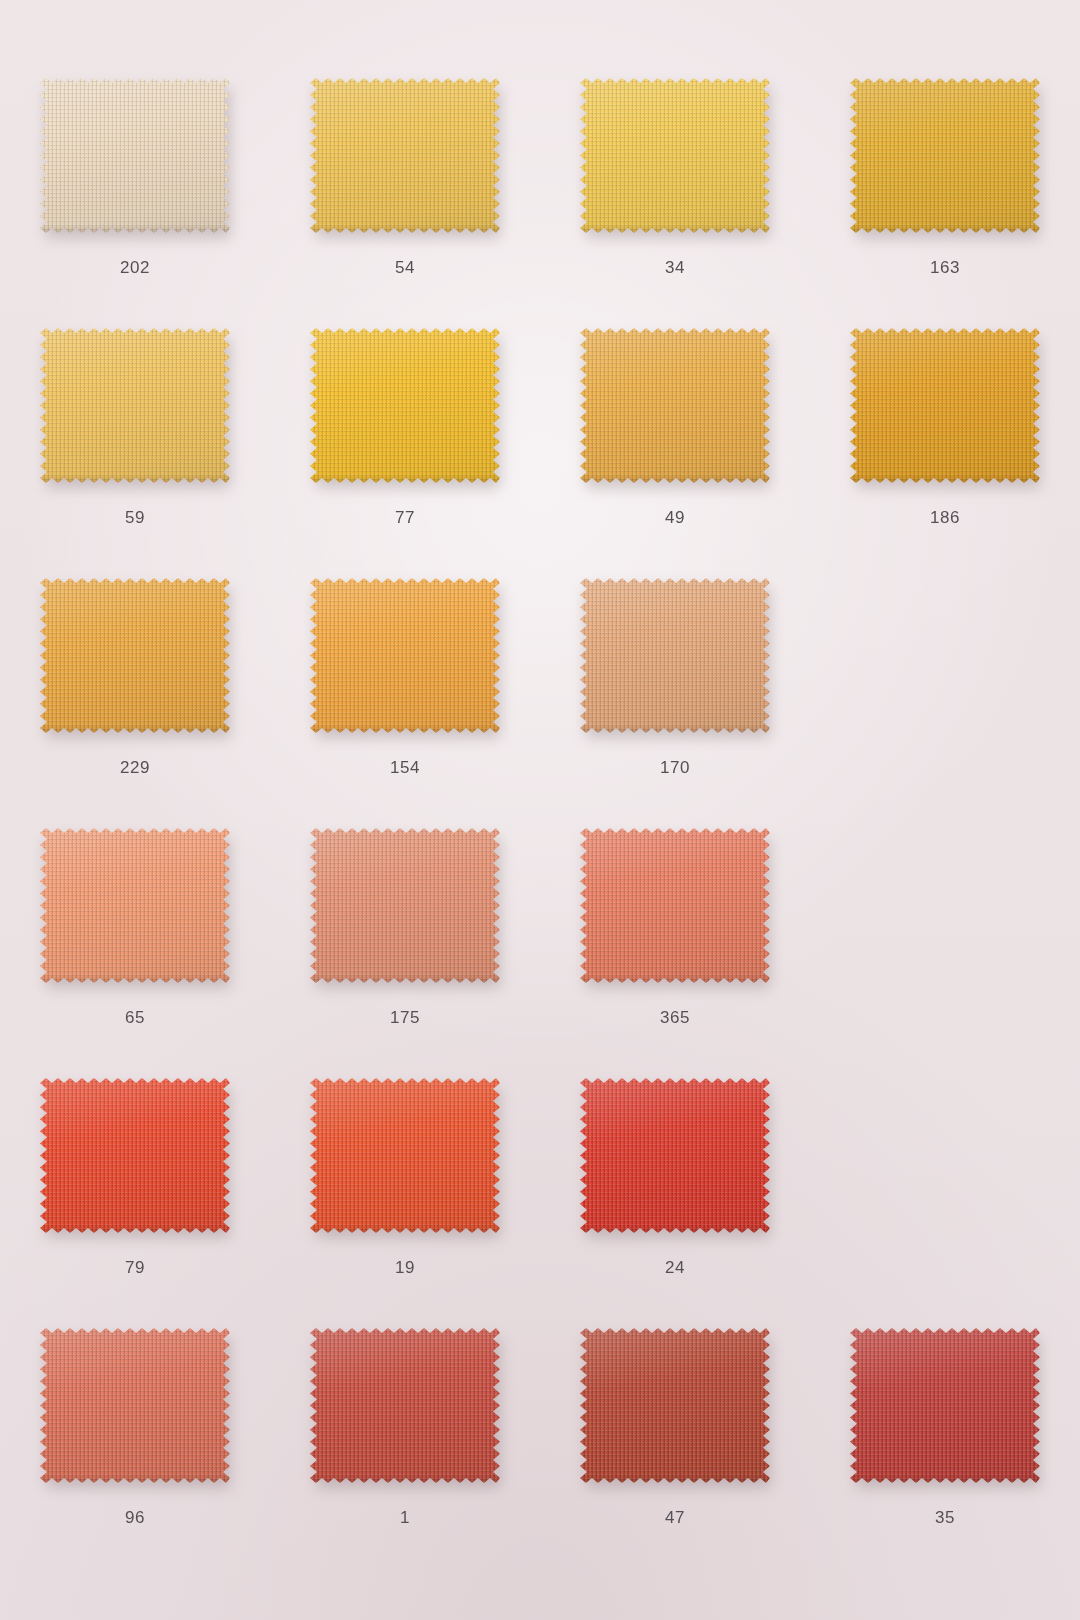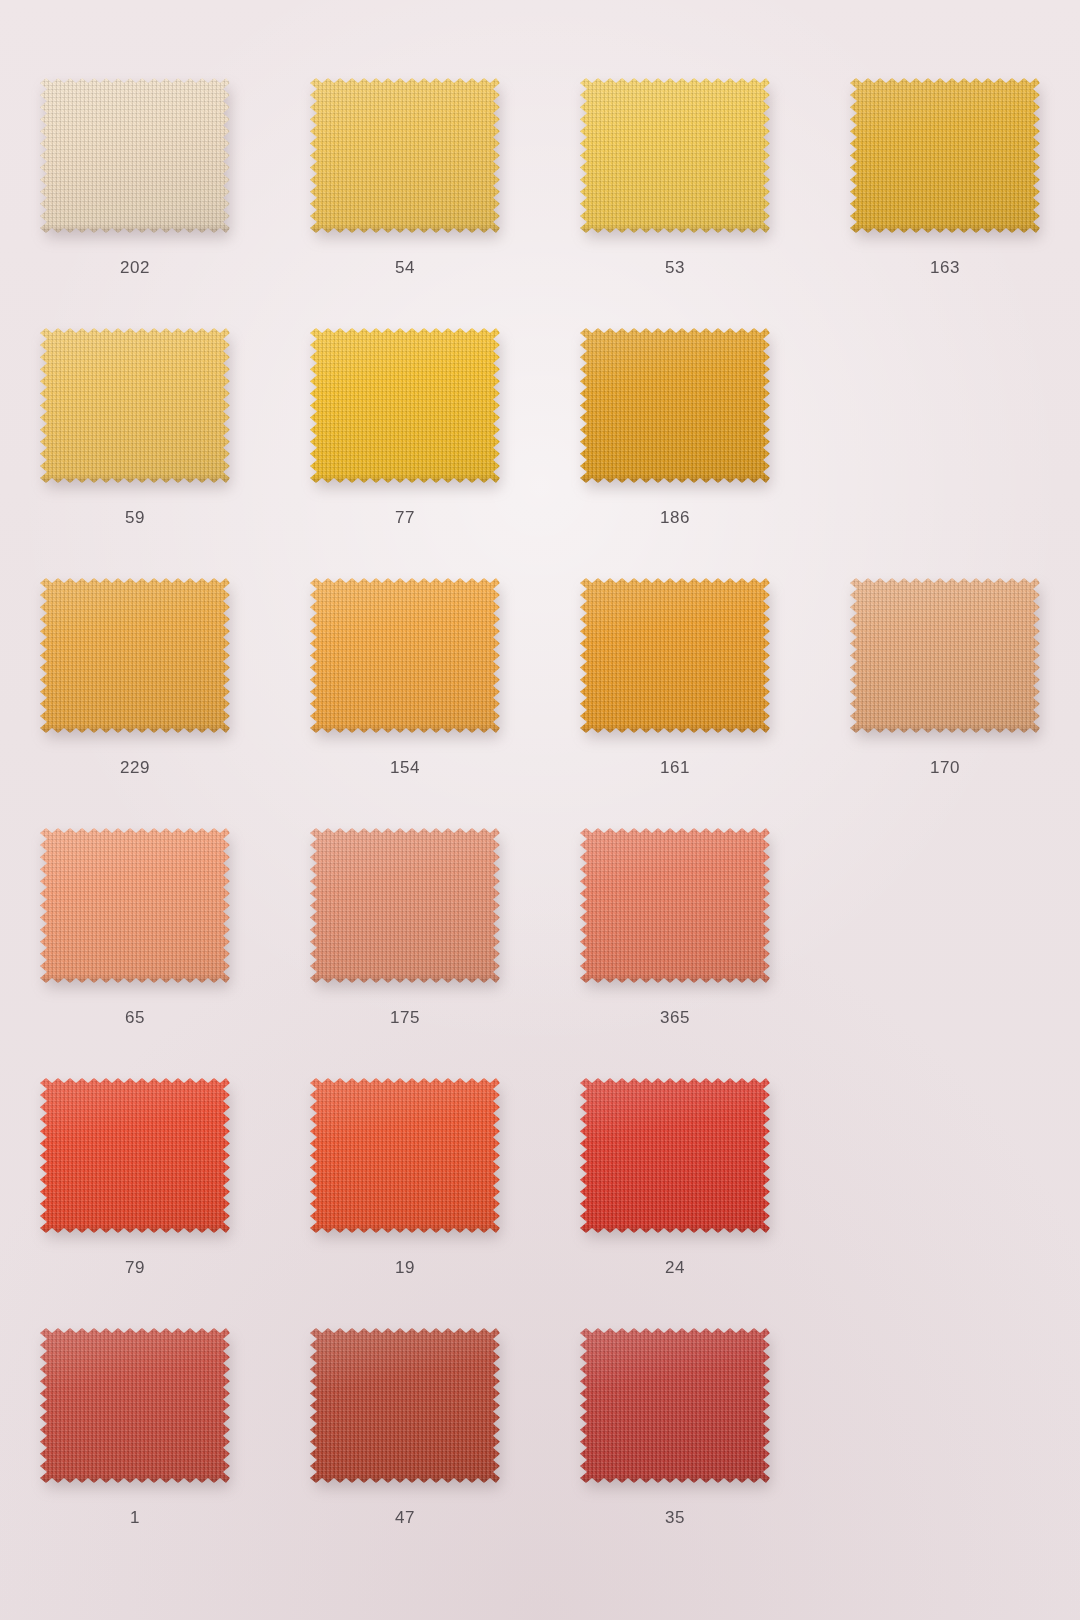--- a/index.html
+++ b/index.html
@@ -170,21 +170,21 @@
       </div>
       <div class="label">54</div>
     </div>
     <div class="cell" style="--r: 2;">
       <div class="swatch-wrap">
         <div class="swatch-shadow"></div>
         <div class="swatch" style="--c: #f7cc4e;">
           <div class="swatch-lip"></div>
         </div>
       </div>
-      <div class="label">53</div>
+      <div class="label">34</div>
     </div>
     <div class="cell" style="--r: 2;">
       <div class="swatch-wrap">
         <div class="swatch-shadow"></div>
         <div class="swatch" style="--c: #e8b02c;">
           <div class="swatch-lip"></div>
         </div>
       </div>
       <div class="label">163</div>
     </div>
@@ -202,20 +202,29 @@
         <div class="swatch-shadow"></div>
         <div class="swatch" style="--c: #f9c024;">
           <div class="swatch-lip"></div>
         </div>
       </div>
       <div class="label">77</div>
     </div>
     <div class="cell" style="--r: 3;">
       <div class="swatch-wrap">
         <div class="swatch-shadow"></div>
+        <div class="swatch" style="--c: #efae43;">
+          <div class="swatch-lip"></div>
+        </div>
+      </div>
+      <div class="label">49</div>
+    </div>
+    <div class="cell" style="--r: 3;">
+      <div class="swatch-wrap">
+        <div class="swatch-shadow"></div>
         <div class="swatch" style="--c: #e7a01c;">
           <div class="swatch-lip"></div>
         </div>
       </div>
       <div class="label">186</div>
     </div>
     <div class="cell" style="--r: 4;">
       <div class="swatch-wrap">
         <div class="swatch-shadow"></div>
         <div class="swatch" style="--c: #f0a93c;">
@@ -229,29 +238,20 @@
         <div class="swatch-shadow"></div>
         <div class="swatch" style="--c: #f8a73a;">
           <div class="swatch-lip"></div>
         </div>
       </div>
       <div class="label">154</div>
     </div>
     <div class="cell" style="--r: 4;">
       <div class="swatch-wrap">
         <div class="swatch-shadow"></div>
-        <div class="swatch" style="--c: #ee9c22;">
-          <div class="swatch-lip"></div>
-        </div>
-      </div>
-      <div class="label">161</div>
-    </div>
-    <div class="cell" style="--r: 4;">
-      <div class="swatch-wrap">
-        <div class="swatch-shadow"></div>
         <div class="swatch" style="--c: #e8a877;">
           <div class="swatch-lip"></div>
         </div>
       </div>
       <div class="label">170</div>
     </div>
     <div class="cell" style="--r: 5;">
       <div class="swatch-wrap">
         <div class="swatch-shadow"></div>
         <div class="swatch" style="--c: #f79a70;">
@@ -301,20 +301,29 @@
         <div class="swatch-shadow"></div>
         <div class="swatch" style="--c: #e03426;">
           <div class="swatch-lip"></div>
         </div>
       </div>
       <div class="label">24</div>
     </div>
     <div class="cell" style="--r: 7;">
       <div class="swatch-wrap">
         <div class="swatch-shadow"></div>
+        <div class="swatch" style="--c: #e06e55;">
+          <div class="swatch-lip"></div>
+        </div>
+      </div>
+      <div class="label">96</div>
+    </div>
+    <div class="cell" style="--r: 7;">
+      <div class="swatch-wrap">
+        <div class="swatch-shadow"></div>
         <div class="swatch" style="--c: #c9483a;">
           <div class="swatch-lip"></div>
         </div>
       </div>
       <div class="label">1</div>
     </div>
     <div class="cell" style="--r: 7;">
       <div class="swatch-wrap">
         <div class="swatch-shadow"></div>
         <div class="swatch" style="--c: #b8432f;">

